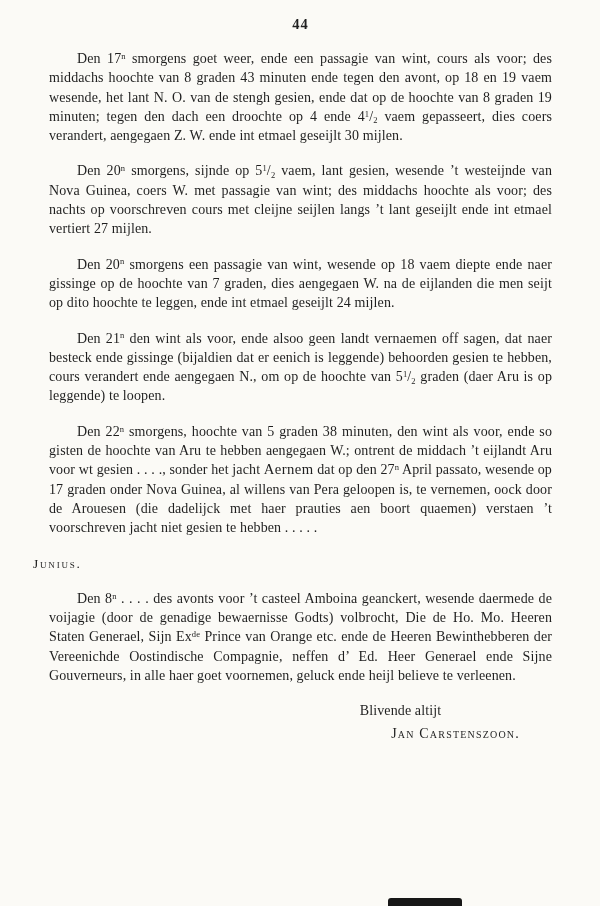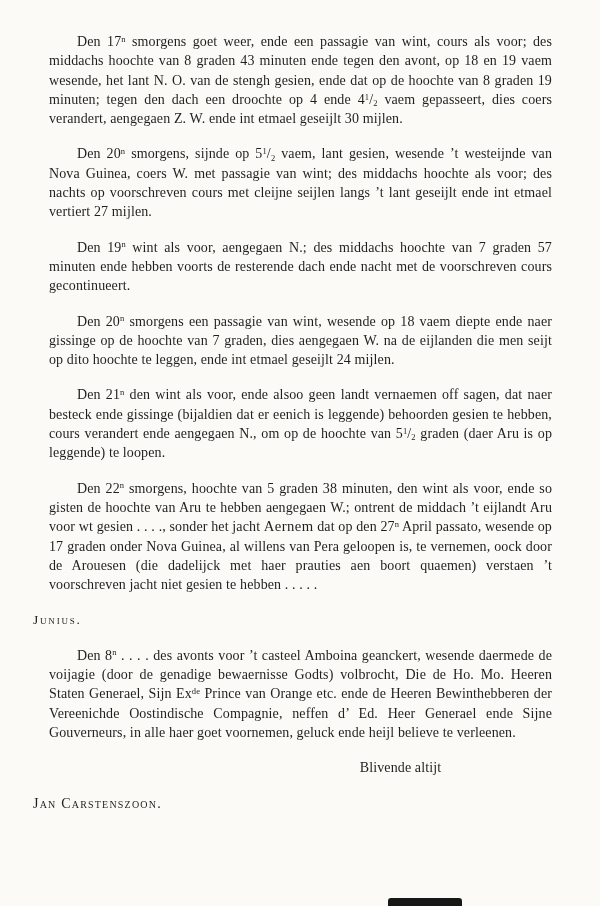--- a/index.html
+++ b/index.html
@@ -40,42 +40,43 @@
     font-size:13.5px;
     margin:9px 0 10px 0;
   }
   .valediction {
     text-align:center;
     transform:translateX(100px);
     margin-top:15px;
   }
   .center-line { text-align:center; margin-top:3.5px; }
   .signature {
+    text-align:right;
     padding-right:48px;
     font-variant:small-caps;
     letter-spacing:1.2px;
-    margin-top:16px;
+    margin-top:3px;
   }
   .scan-artifact {
     position:absolute;
     bottom:0; left:388px;
     width:74px; height:8px;
     background:#171717;
     border-radius:3px 3px 0 0;
   }
 </style>
 </head>
 <body>
 
 <div class="page">
+  <div class="page-number">44</div>
 
   <div class="page-body">
       <p class="paragraph"><span>Den 17</span><sup>n</sup><span> smorgens goet weer, ende een passagie van wint, cours als voor; des middachs hoochte van 8 graden 43 minuten ende tegen den avont, op 18 en 19 vaem wesende, het lant N. O. van de stengh gesien, ende dat op de hoochte van 8 graden 19 minuten; tegen den dach een droochte op 4 ende 4</span><sup>1</sup><span>/</span><sub>2</sub><span> vaem gepasseert, dies coers verandert, aengegaen Z. W. ende int etmael geseijlt 30 mijlen.</span></p>
       <p class="paragraph"><span>Den 20</span><sup>n</sup><span> smorgens, sijnde op 5</span><sup>1</sup><span>/</span><sub>2</sub><span> vaem, lant gesien, wesende ’t westeijnde van Nova Guinea, coers W. met passagie van wint; des middachs hoochte als voor; des nachts op voorschreven cours met cleijne seijlen langs ’t lant geseijlt ende int etmael vertiert 27 mijlen.</span></p>
-      <p class="paragraph"><span>Den 19</span><sup>n</sup><span> wint als voor, aengegaen N.; des middachs hoochte van 7 graden 57 minuten ende hebben voorts de resterende dach ende nacht met de voorschreven cours gecontinueert.</span></p>
       <p class="paragraph"><span>Den 20</span><sup>n</sup><span> smorgens een passagie van wint, wesende op 18 vaem diepte ende naer gissinge op de hoochte van 7 graden, dies aengegaen W. na de eijlanden die men seijt op dito hoochte te leggen, ende int etmael geseijlt 24 mijlen.</span></p>
       <p class="paragraph"><span>Den 21</span><sup>n</sup><span> den wint als voor, ende alsoo geen landt vernaemen off sagen, dat naer besteck ende gissinge (bijaldien dat er eenich is leggende) behoorden gesien te hebben, cours verandert ende aengegaen N., om op de hoochte van 5</span><sup>1</sup><span>/</span><sub>2</sub><span> graden (daer Aru is op leggende) te loopen.</span></p>
       <p class="paragraph"><span>Den 22</span><sup>n</sup><span> smorgens, hoochte van 5 graden 38 minuten, den wint als voor, ende so gisten de hoochte van Aru te hebben aengegaen W.; ontrent de middach ’t eijlandt Aru voor wt gesien&nbsp;.&nbsp;.&nbsp;.&nbsp;., sonder het jacht </span><b>Aernem</b><span> dat op den 27</span><sup>n</sup><span> April passato, wesende op 17 graden onder Nova Guinea, al willens van Pera geloopen is, te vernemen, oock door de Arouesen (die dadelijck met haer prauties aen boort quaemen) verstaen ’t voorschreven jacht niet gesien te hebben&nbsp;.&nbsp;.&nbsp;.&nbsp;.&nbsp;.</span></p>
       <div class="section-heading"><span>Junius.</span></div>
       <p class="paragraph"><span>Den 8</span><sup>n</sup><span>&nbsp;.&nbsp;.&nbsp;.&nbsp;. des avonts voor ’t casteel Amboina geanckert, wesende daermede de voijagie (door de genadige bewaernisse Godts) volbrocht, Die de Ho. Mo. Heeren Staten Generael, Sijn Ex</span><sup>de</sup><span> Prince van Orange etc. ende de Heeren Bewinthebberen der Vereenichde Oostindische Compagnie, neffen d’ Ed. Heer Generael ende Sijne Gouverneurs, in alle haer goet voornemen, geluck ende heijl believe te verleenen.</span></p>
       <div class="valediction"><span>Blivende altijt</span></div>
       <div class="signature"><span>Jan Carstenszoon.</span></div>
     </div>
 </div>
 

